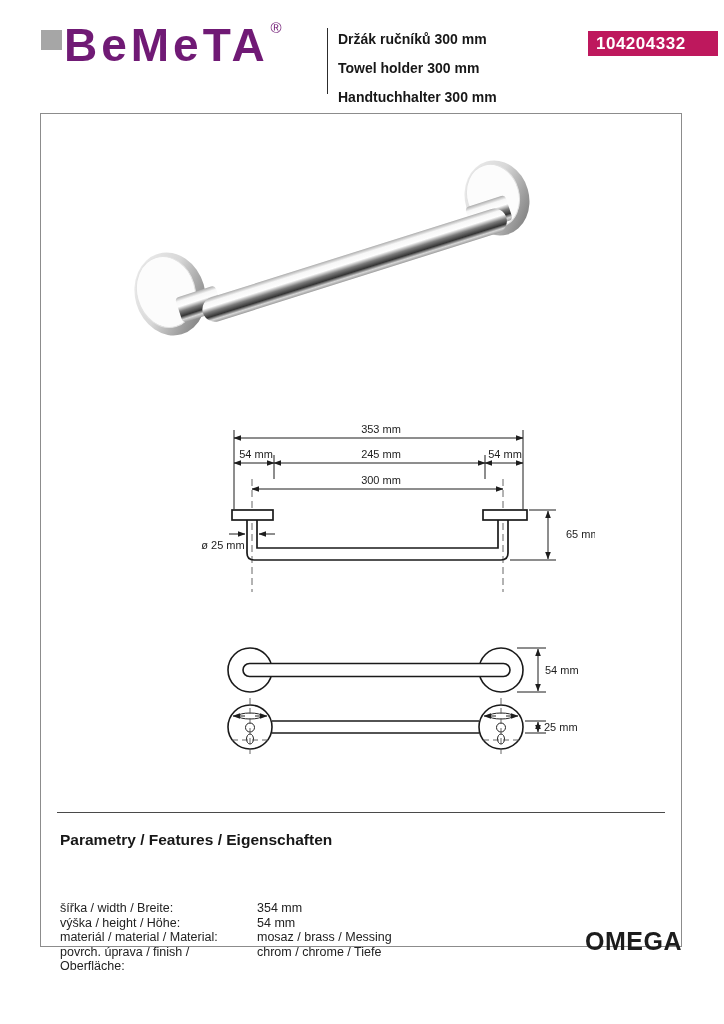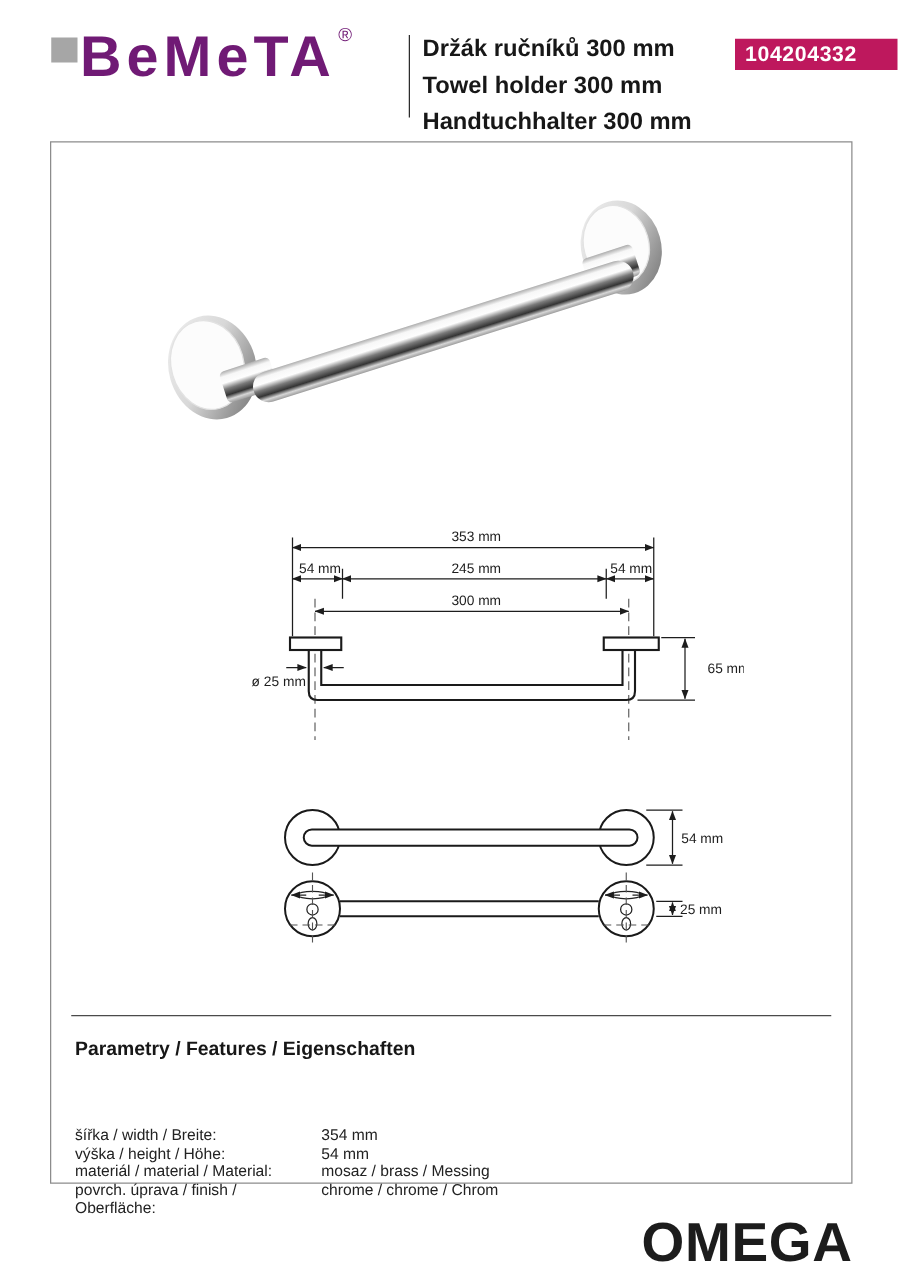--- a/index.html
+++ b/index.html
@@ -7,36 +7,36 @@
     width:724px;height:1024px;position:relative;background:#ffffff;
     font-family:"Liberation Sans", sans-serif;color:#111;overflow:hidden;
   }
   .abs{position:absolute;}
 
   
   .logo-square{left:41px;top:30px;width:21px;height:20px;background:#a6a6a6;}
   .logo-text{left:64px;top:18px;font-size:46px;font-weight:700;letter-spacing:4px;color:#701a75;}
   .logo-reg{font-size:15px;font-weight:400;vertical-align:28px;letter-spacing:0;margin-left:2px;}
   .header-divider{left:327px;top:28px;width:1px;height:66px;background:#2c2c2c;}
-  .titles{left:338px;top:25px;font-size:19px;font-weight:700;line-height:29px;color:#171717;white-space:nowrap;}
+  .titles{left:338px;top:25px;font-size:14px;font-weight:700;line-height:29px;color:#171717;white-space:nowrap;}
   .code-badge{left:588px;top:31px;width:130px;height:25px;background:#be185d;color:#fff;
     font-size:17px;font-weight:700;line-height:25px;padding-left:8px;box-sizing:border-box;letter-spacing:0.5px;}
 
   
   .content-box{left:40px;top:113px;width:642px;height:834px;border:1px solid #8c8c8c;box-sizing:border-box;background:#fff;}
 
   
   .param-rule{left:57px;top:812px;width:608px;height:1px;background:#4a4a4a;}
   .param-heading{left:60px;top:831px;font-size:15.5px;font-weight:700;color:#171717;}
   .param-table{left:60px;top:859px;font-size:12.5px;color:#222;line-height:14.6px;margin-top:42px;}
   .param-row{display:flex;}
   .param-label{width:197px;}
   .param-value{}
 
-  .collection{right:42px;top:970px;font-size:44px;font-weight:700;color:#1c1c1c;letter-spacing:0.5px;}
+  .collection{right:42px;top:927px;font-size:25px;font-weight:700;color:#1c1c1c;letter-spacing:0.5px;}
 
   svg text{font-family:"Liberation Sans", sans-serif;font-size:11px;fill:#1d1d1d;}
 </style>
 </head>
 <body>
 
 <div class="abs logo-square"></div>
 <div class="abs logo-text"><span>BeMeTA</span><span class="logo-reg">®</span></div>
 <div class="abs header-divider"></div>
 <div class="abs titles">
@@ -203,17 +203,17 @@
   <div class="param-row">
     <div class="param-label">výška / height / Höhe:</div>
     <div class="param-value">54 mm</div>
   </div>
   <div class="param-row">
     <div class="param-label">materiál / material / Material:</div>
     <div class="param-value">mosaz / brass / Messing</div>
   </div>
   <div class="param-row">
     <div class="param-label">povrch. úprava / finish / Oberfläche:</div>
-    <div class="param-value">chrome / chrome / Chrom</div>
+    <div class="param-value">chrom / chrome / Tiefe</div>
   </div>
 </div>
 
 <div class="abs collection">OMEGA</div>
 
 </body></html>

